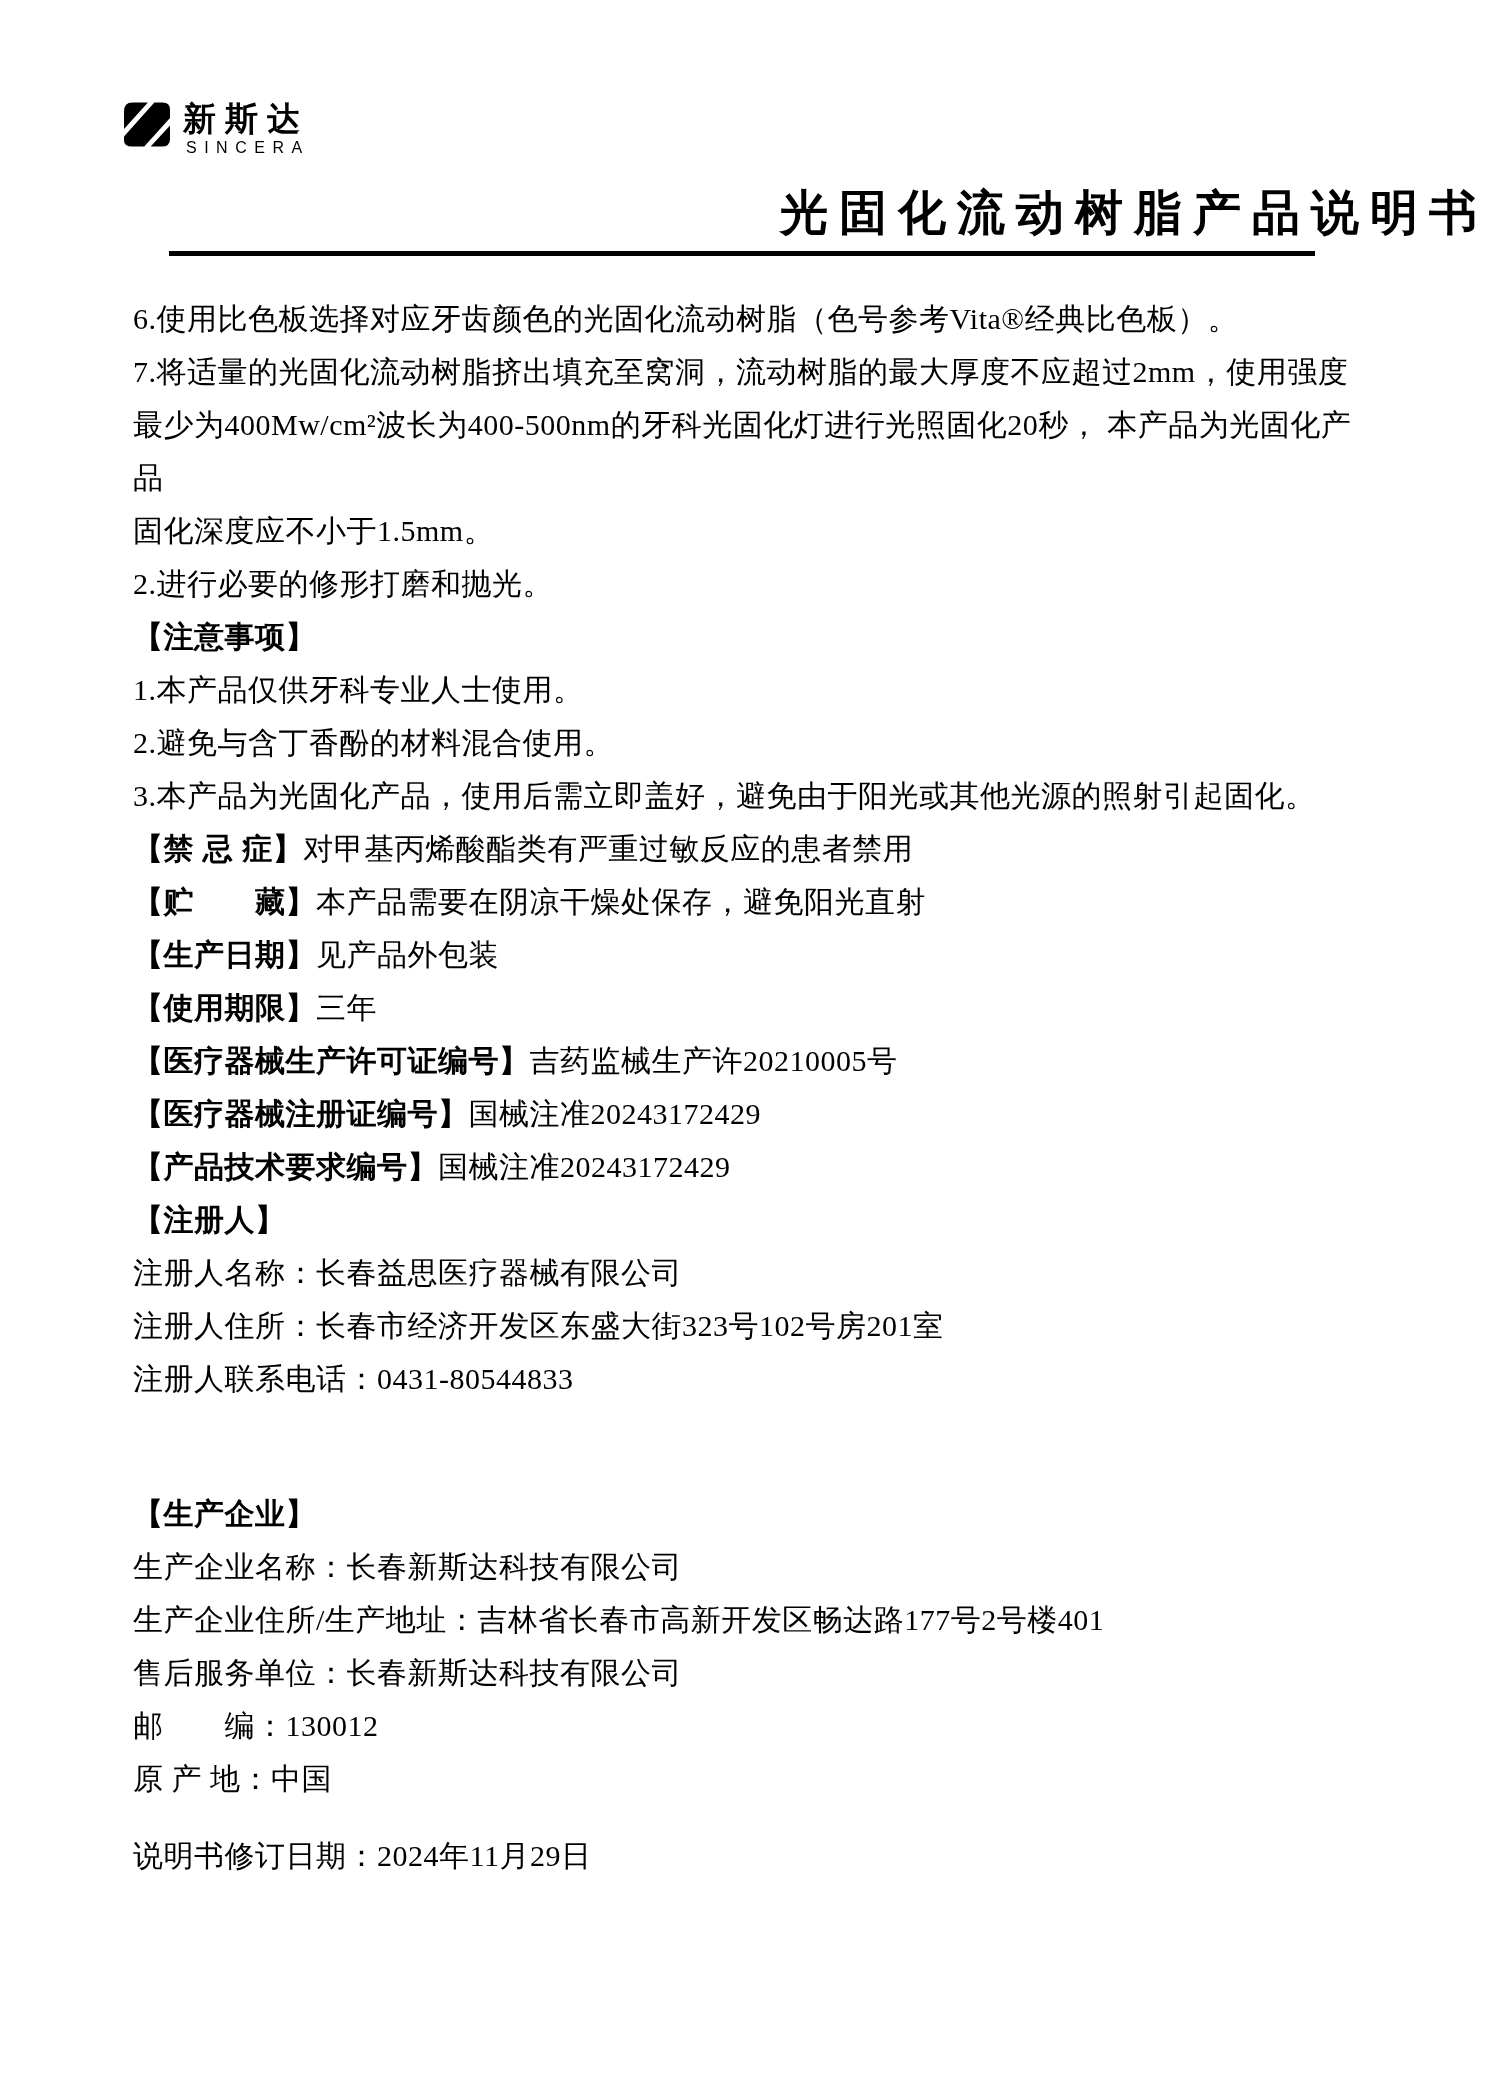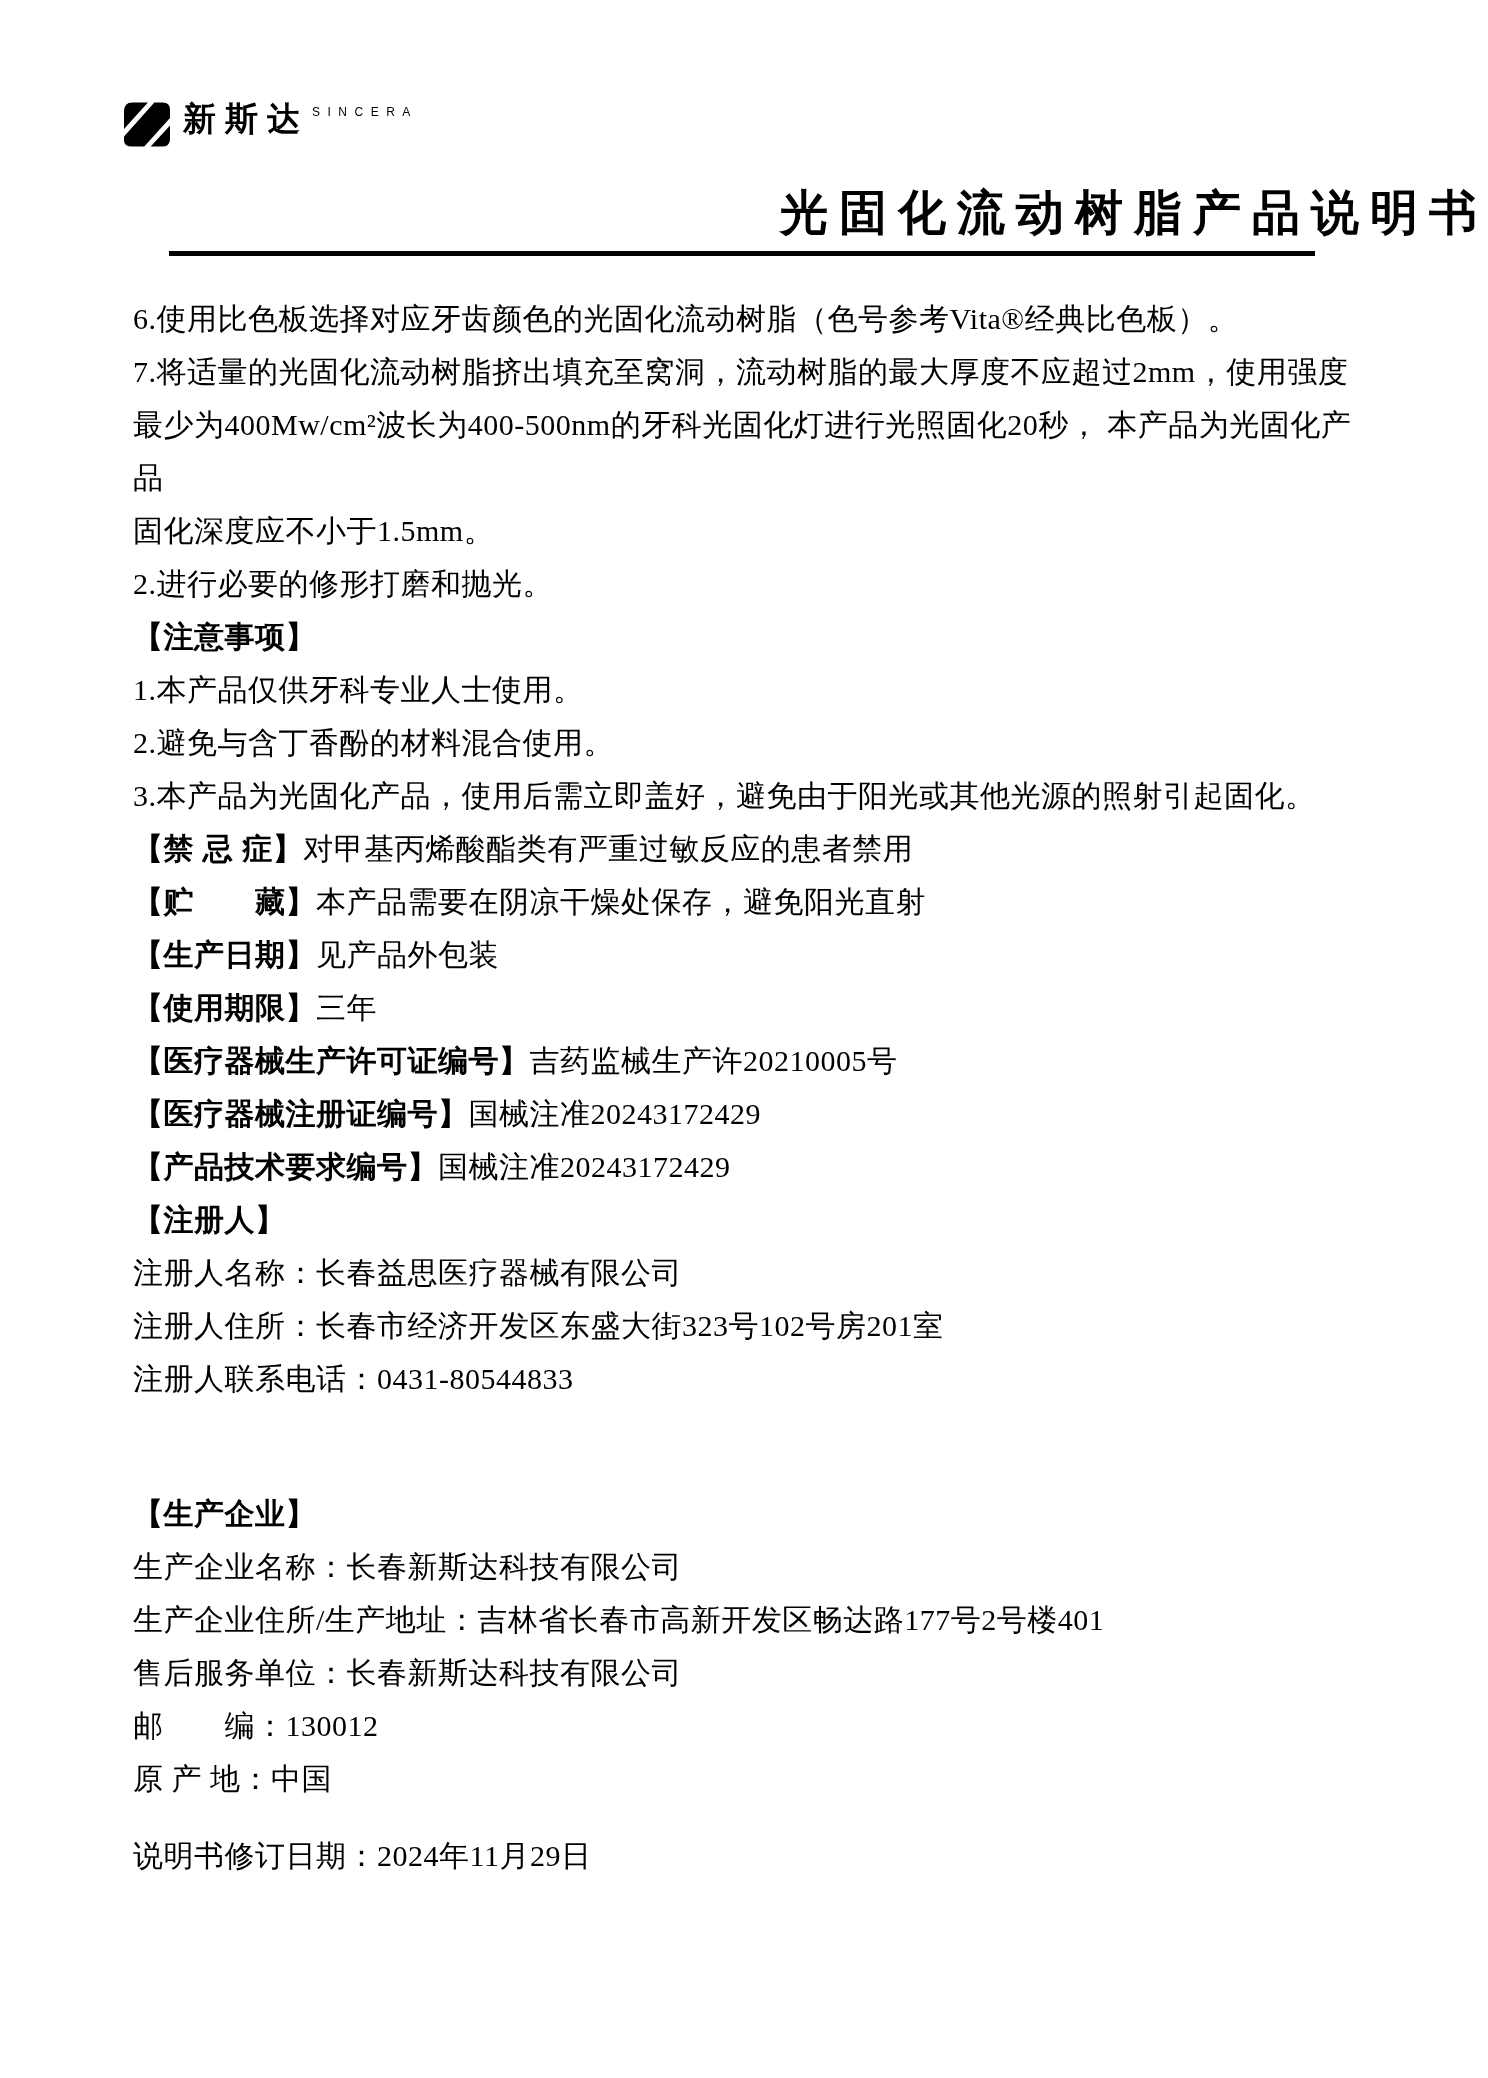--- a/index.html
+++ b/index.html
@@ -16,32 +16,32 @@
   
   .logo {
     position: absolute;
     left: 124px;
     top: 102px;
     display: flex;
     align-items: flex-start;
     gap: 13px;
   }
   .logo-mark svg { width: 46px; height: 45px; display: block; }
-  .logo-text { display: flex; flex-direction: row; }
+  .logo-text { display: flex; flex-direction: column; }
   .logo-brand {
     font-family: "Liberation Sans", sans-serif;
     font-weight: bold;
     font-size: 33px;
     line-height: 34px;
     letter-spacing: 9px;
     white-space: nowrap;
   }
   .logo-sub {
     font-family: "Liberation Sans", sans-serif;
-    font-size: 12px;
+    font-size: 16px;
     letter-spacing: 7.5px;
     margin-top: 3px;
     padding-left: 3px;
     white-space: nowrap;
   }
 
   
   .doc-title {
     position: absolute;
     top: 181px;

